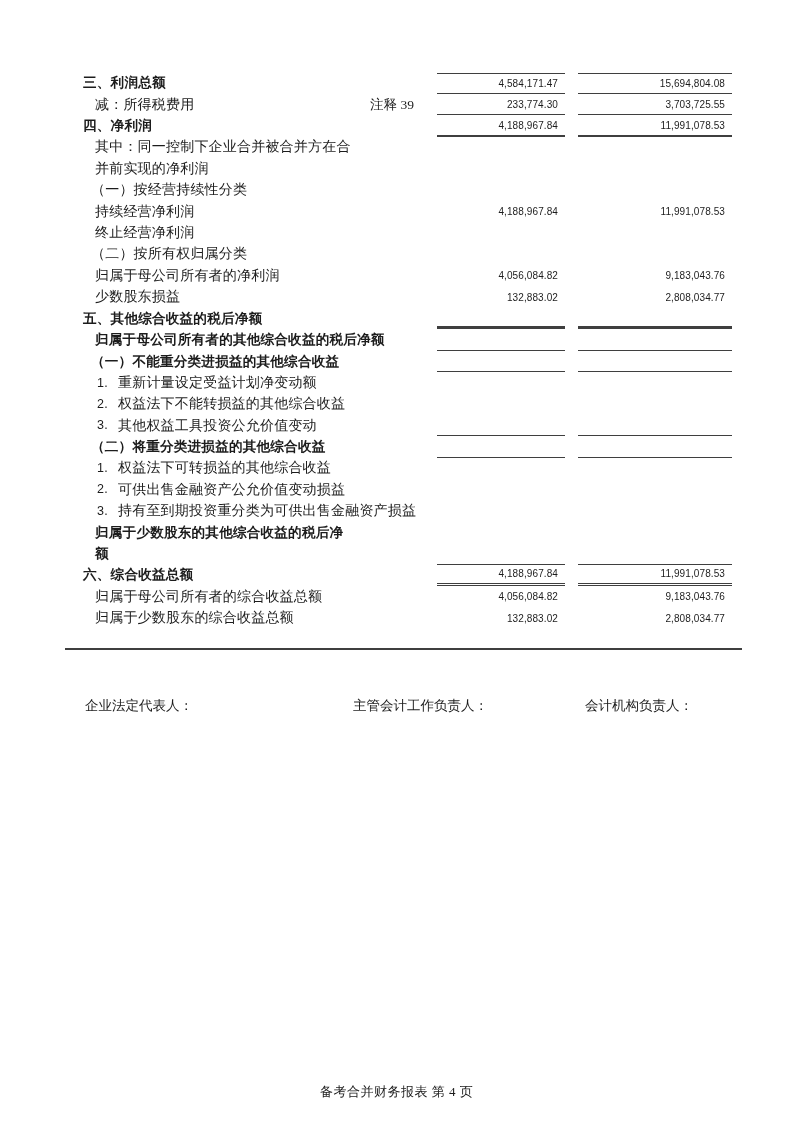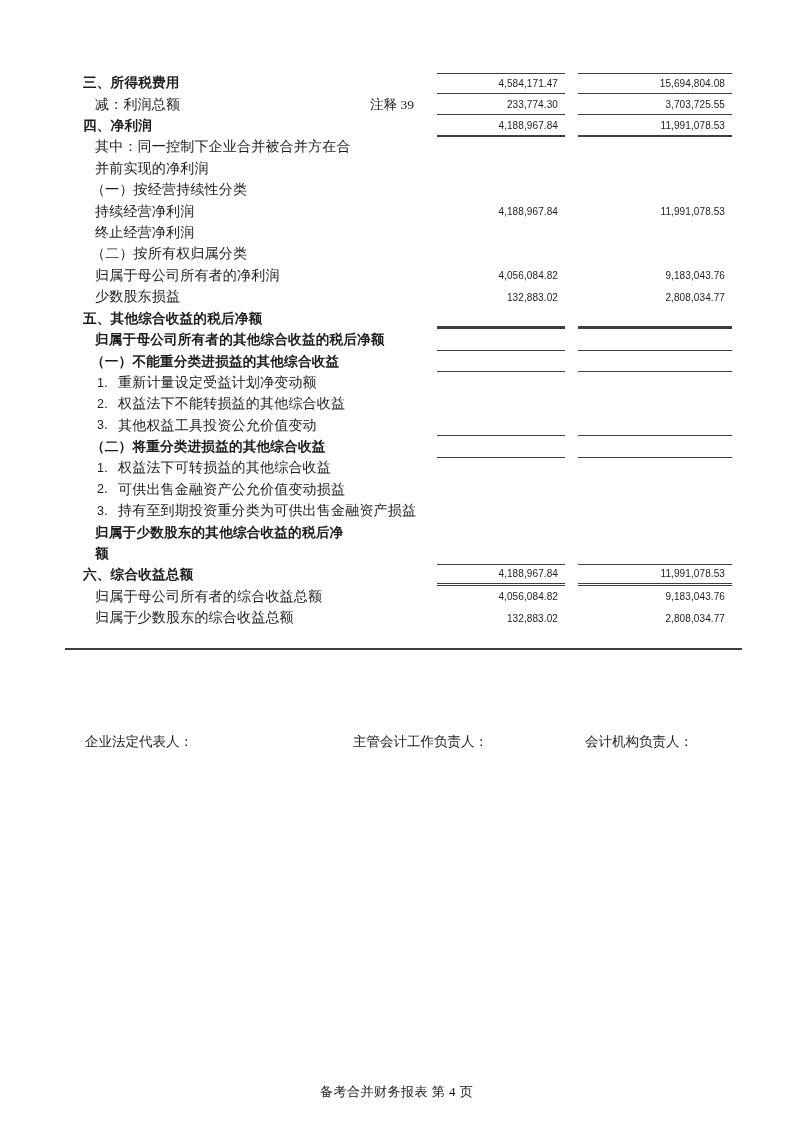--- a/index.html
+++ b/index.html
@@ -65,43 +65,43 @@
   .full-rule{
     position:absolute;left:65px;top:648px;width:677px;height:0;
     border-top:2px solid var(--line);
   }
   .appendix-note{
     position:absolute;left:86px;top:656px;
     font-size:14px;white-space:nowrap;
   }
   .signatures{position:absolute;left:0;top:697px;width:793px;height:18px;}
   .sig{
-    position:absolute;top:0;font-size:13.5px;white-space:nowrap;margin-top:36px;
+    position:absolute;top:0;font-size:13.5px;white-space:nowrap;
   }
   .sig-1{left:85px;}
   .sig-2{left:353px;}
   .sig-3{left:585px;}
   .page-footer{
     position:absolute;left:0;right:0;top:1040px;
     text-align:center;font-size:13px;letter-spacing:0.5px;margin-top:43px;
   }
 </style>
 </head>
 <body>
 
 <div class="page">
 
   <div class="statement" id="statement-body">
       <div class="row bold">
-        <div class="label lv-h1">三、所得税费用</div>
+        <div class="label lv-h1">三、利润总额</div>
         <div class="val v1 lt-single lb-single">4,584,171.47</div>
         <div class="val v2 lt-single lb-single">15,694,804.08</div>
       </div>
       <div class="row">
-        <div class="label lv-sub">减：利润总额</div>
+        <div class="label lv-sub">减：所得税费用</div>
         <div class="note">注释 39</div>
         <div class="val v1 lb-single">233,774.30</div>
         <div class="val v2 lb-single">3,703,725.55</div>
       </div>
       <div class="row bold">
         <div class="label lv-h1">四、净利润</div>
         <div class="val v1 lb-thick">4,188,967.84</div>
         <div class="val v2 lb-thick">11,991,078.53</div>
       </div>
       <div class="row">

